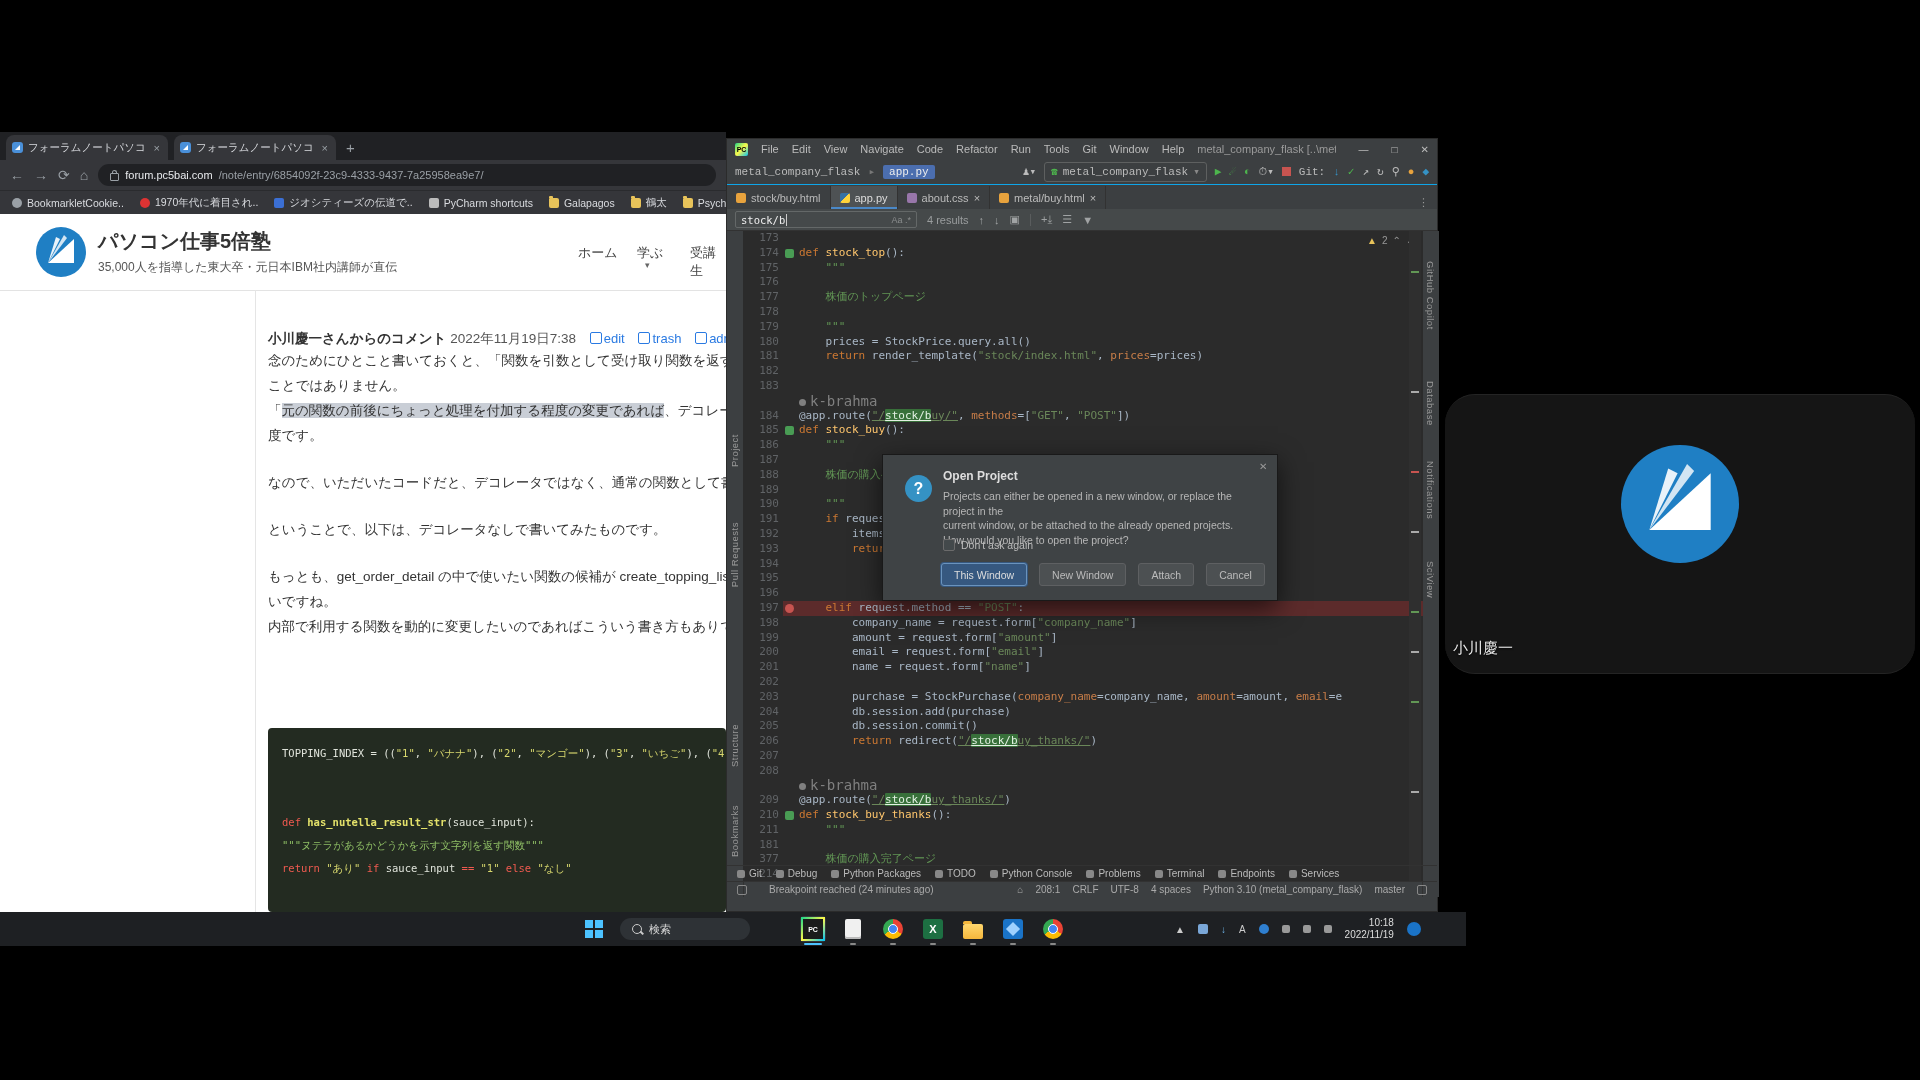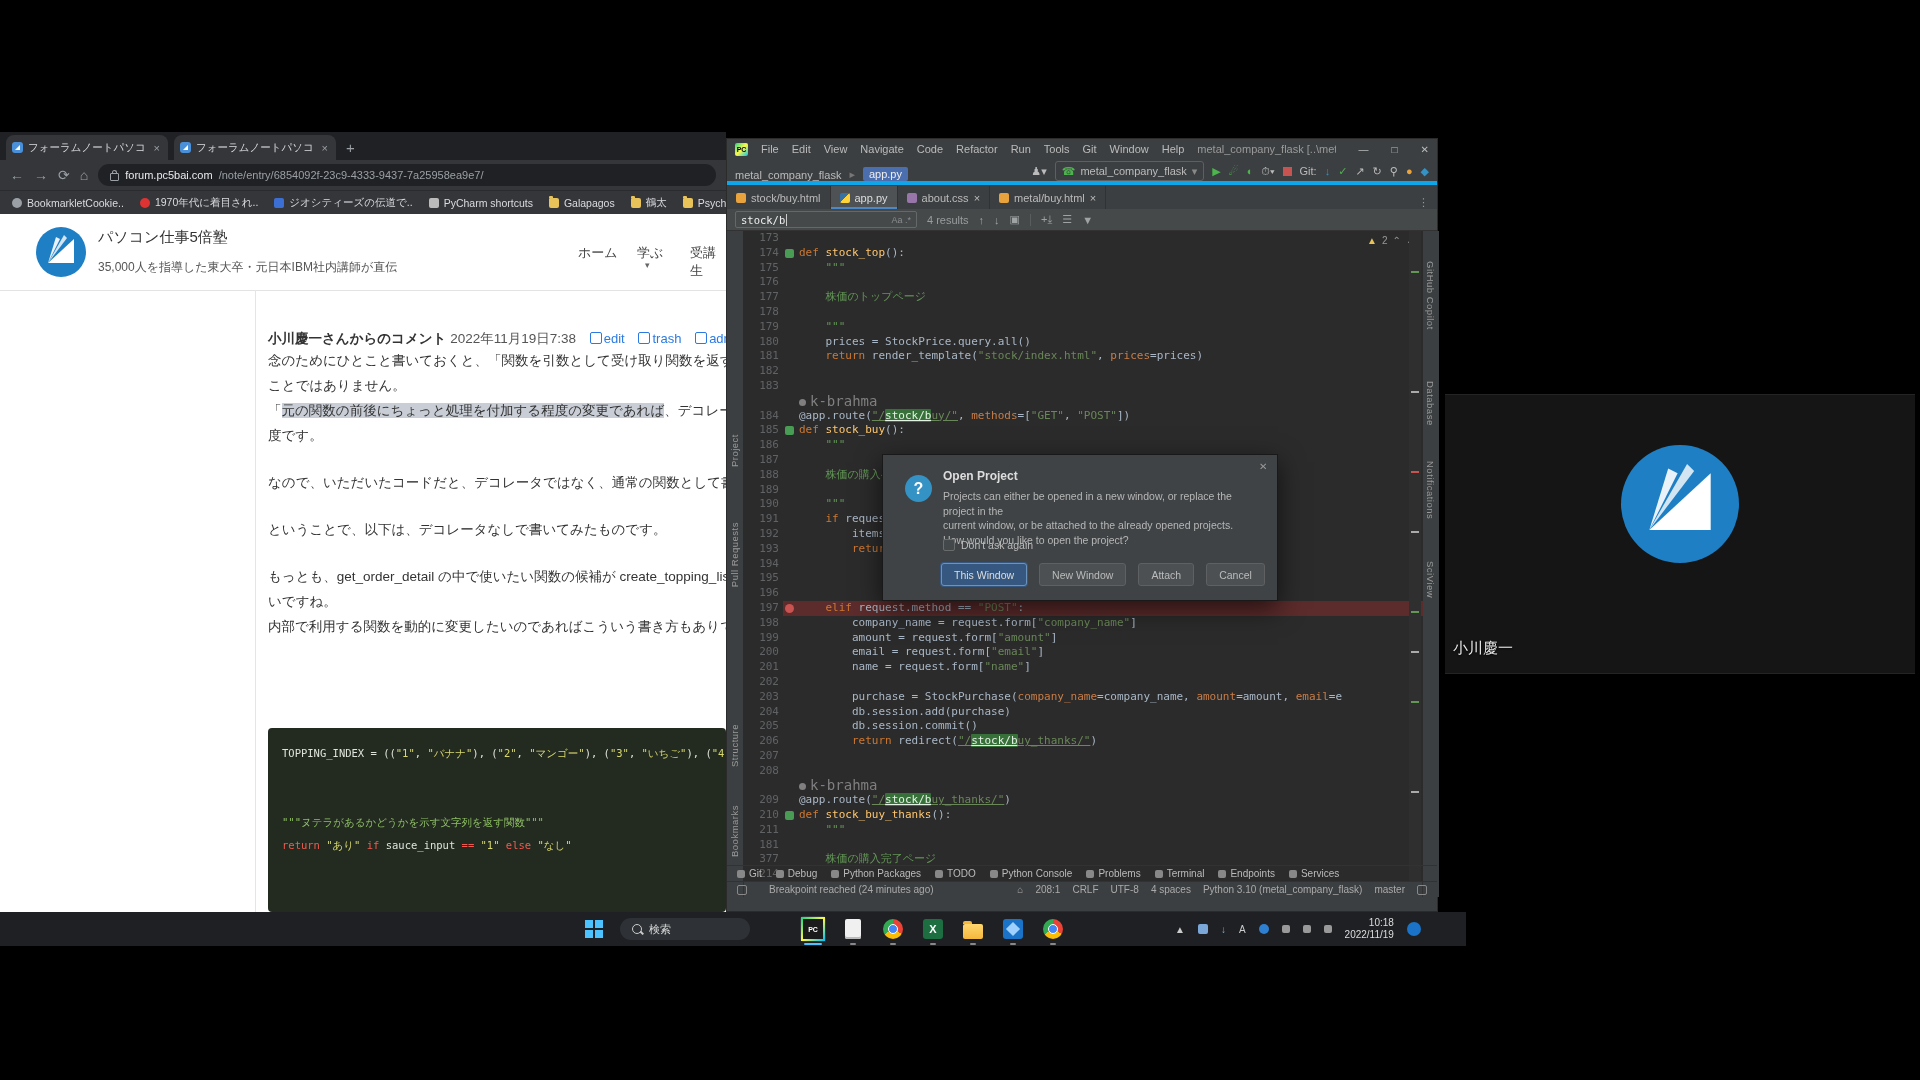--- a/index.html
+++ b/index.html
@@ -34,21 +34,21 @@
   .bmi.page{background:#bbb;}
   .bmi.folder{background:#e8c35a;border-radius:1px 2px 2px 2px;position:relative;}
   .bmi.folder:before{content:"";position:absolute;left:0;top:-2px;width:4px;height:2px;background:#e8c35a;border-radius:1px 1px 0 0;}
 
   
   #page{left:0;top:82px;width:726px;height:698px;background:#fff;overflow:hidden;}
   #siteheader{left:0;top:0;width:100%;height:76px;background:#fff;border-bottom:1px solid #e3e3e3;}
   #sitelogo{left:36px;top:13px;width:50px;height:50px;}
   .fanlogo{width:100%;height:100%;border-radius:50%;background:#1f7fc4;position:relative;overflow:hidden;}
   .fanlogo svg{position:absolute;left:0;top:0;}
-  #sitetitle{left:98px;top:14px;font-size:15px;font-weight:normal;color:#333;}
+  #sitetitle{left:98px;top:14px;font-size:20px;font-weight:bold;color:#333;}
   #sitesub{left:98px;top:45px;font-size:12px;color:#555;}
   .sitenav{top:30px;font-size:13px;color:#444;}
   #nav1{left:578px;} #nav2{left:637px;} #nav3{left:690px;}
   .caret{position:absolute;left:8px;top:16px;font-size:9px;color:#666;}
   #vline{left:255px;top:76px;width:1px;height:622px;background:#e5e5e5;}
 
   #comment{left:268px;top:116px;width:470px;}
   #chead{font-size:13.5px;color:#555;white-space:nowrap;}
   #chead b{color:#333;}
   .clink{color:#2a7ae2;margin-left:10px;font-size:13px;}
@@ -63,21 +63,21 @@
   .wc-d{color:#8fbf65;} .wc-p{color:#dfe3da;}
 
   
   #pycharm{left:726px;top:138px;width:712px;height:774px;background:#3c3f41;border:1px solid #2b2b2b;box-sizing:border-box;color:#bbb;}
   #ptitle{left:0;top:0;width:100%;height:20px;display:flex;align-items:center;gap:13px;padding:0 8px;box-sizing:border-box;font-size:11px;}
   #pclogo{width:13px;height:13px;border-radius:2px;background:linear-gradient(135deg,#21d789,#fcf84a 50%,#07c3f2);display:flex;align-items:center;justify-content:center;
           color:#000;font-size:7px;font-weight:bold;}
   .pmenu{color:#bbb;}
   #ptitletext{flex:1;text-align:right;color:#9a9a9a;white-space:nowrap;overflow:hidden;}
   .winbtn{color:#bbb;font-size:10px;margin-left:10px;}
-  #ptoolbar{left:0;top:20px;width:100%;height:26px;display:flex;align-items:flex-end;padding:0 8px;box-sizing:border-box;gap:8px;font-size:11px;border-bottom:4px solid #0ea5e9;}
+  #ptoolbar{left:0;top:20px;width:100%;height:26px;display:flex;align-items:center;padding:0 8px;box-sizing:border-box;gap:8px;font-size:11px;border-bottom:1px solid #0ea5e9;font-family:Liberation Mono, monospace;}
   .crumb{color:#bbb;} .crumbsep{color:#777;}
   #crumbfile{background:#4b6eaf;color:#eee;padding:1px 6px;border-radius:2px;}
   #runconf{margin-left:auto;display:flex;align-items:center;gap:8px;}
   .confbox{border:1px solid #5e6060;border-radius:3px;height:18px;display:flex;align-items:center;gap:5px;padding:0 6px;font-size:11px;color:#bbb;}
   .ticon{font-size:11px;} .green{color:#4db54d;} .red{color:#c75450;} .blue{color:#3592c4;} .orange{color:#e8a33d;}
   .stopsq{width:9px;height:9px;background:#c75450;display:inline-block;}
   #ptabs{left:0;top:46px;width:100%;height:24px;display:flex;align-items:flex-end;border-bottom:1px solid #323232;font-size:11px;}
   .ptab{display:flex;align-items:center;gap:5px;padding:0 9px;height:23px;color:#bbb;border-right:1px solid #323232;}
   .ptab.active{background:#4e5254;box-shadow:inset 0 -2px 0 #4a88c7;color:#ddd;}
   .fico{width:10px;height:10px;border-radius:2px;}
@@ -159,21 +159,21 @@
   .ic-folder:before{content:"";position:absolute;left:0;top:-3px;width:9px;height:3px;background:#f5b73c;border-radius:2px 2px 0 0;}
   .ic-photos{width:20px;height:20px;border-radius:3px;background:#1a73c7;position:relative;}
   .ic-photos:after{content:"";position:absolute;left:5px;top:5px;width:10px;height:10px;background:#9ed1ff;transform:rotate(45deg);}
   #tray{position:absolute;left:1175px;top:0;height:34px;display:flex;align-items:center;gap:13px;color:#ccc;font-size:11px;}
   .trayglyph{color:#ccc;font-size:10px;}
   .traysq{width:10px;height:10px;border-radius:2px;background:#7aa7d8;}
   #clock{text-align:right;font-size:10px;line-height:12px;color:#ddd;}
   #notifdot{width:14px;height:14px;border-radius:50%;background:#1a73c7;}
 
   
-  #tile{left:1445px;top:394px;width:470px;height:278px;background:#151515;border-top:1px solid #242424;border-bottom:1px solid #242424;}
+  #tile{left:1445px;top:394px;width:470px;height:278px;background:#151515;border-top:1px solid #242424;border-bottom:1px solid #242424;border-radius:30px;}
   #avatar{left:176px;top:50px;width:118px;height:118px;}
   #pname{left:8px;top:244px;color:#eee;font-size:15px;text-shadow:0 1px 2px #000;}
 </style>
 </head>
 <body>
 
 <div id="stage">
 
   <div id="browser" class="abs">
     <div id="tabbar" class="abs">
@@ -282,20 +282,21 @@
             <div class="para"><span>もっとも、get_order_detail の中で使いたい関数の候補が create_topping_list しかな</span></div>
             <div class="para"><span>いですね。</span></div>
             <div class="para"><span>内部で利用する関数を動的に変更したいのであればこういう書き方もありですが...。</span></div>
           </div>
       </div>
 
       <div id="webcode" class="abs">
           <div><span class="wc-p">TOPPING_INDEX = ((</span><span class="wc-s">"1"</span><span class="wc-p">, </span><span class="wc-s">"バナナ"</span><span class="wc-p">), (</span><span class="wc-s">"2"</span><span class="wc-p">, </span><span class="wc-s">"マンゴー"</span><span class="wc-p">), (</span><span class="wc-s">"3"</span><span class="wc-p">, </span><span class="wc-s">"いちご"</span><span class="wc-p">), (</span><span class="wc-s">"4"</span></div>
           <div>&nbsp;</div>
           <div>&nbsp;</div>
+          <div><span class="wc-k">def </span><span class="wc-f">has_nutella_result_str</span><span class="wc-p">(sauce_input):</span></div>
           <div><span class="wc-d">    """ヌテラがあるかどうかを示す文字列を返す関数"""</span></div>
           <div><span class="wc-k">    return </span><span class="wc-s">"あり"</span><span class="wc-k"> if </span><span class="wc-p">sauce_input </span><span class="wc-k">== </span><span class="wc-s">"1"</span><span class="wc-k"> else </span><span class="wc-s">"なし"</span></div>
           <div>&nbsp;</div>
           <div>&nbsp;</div>
         </div>
     </div>
   </div>
 
   <div id="pycharm" class="abs">
     <div id="ptitle" class="abs">

